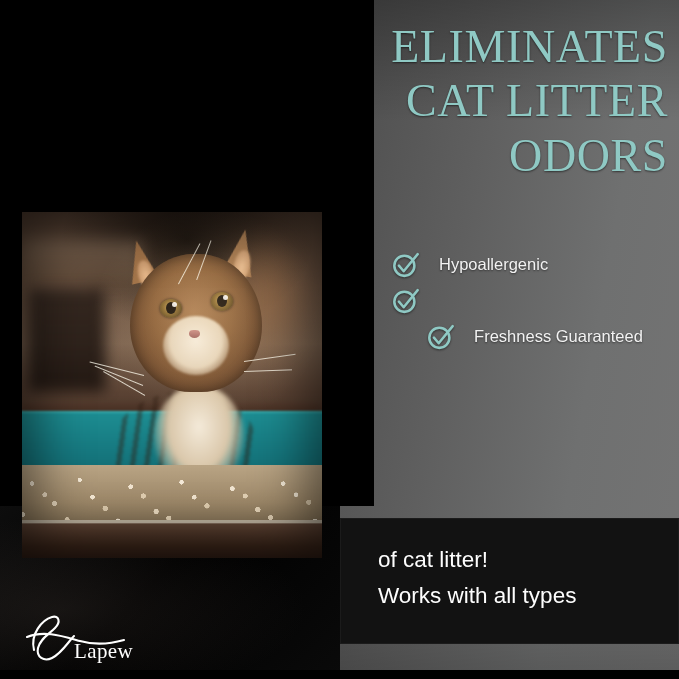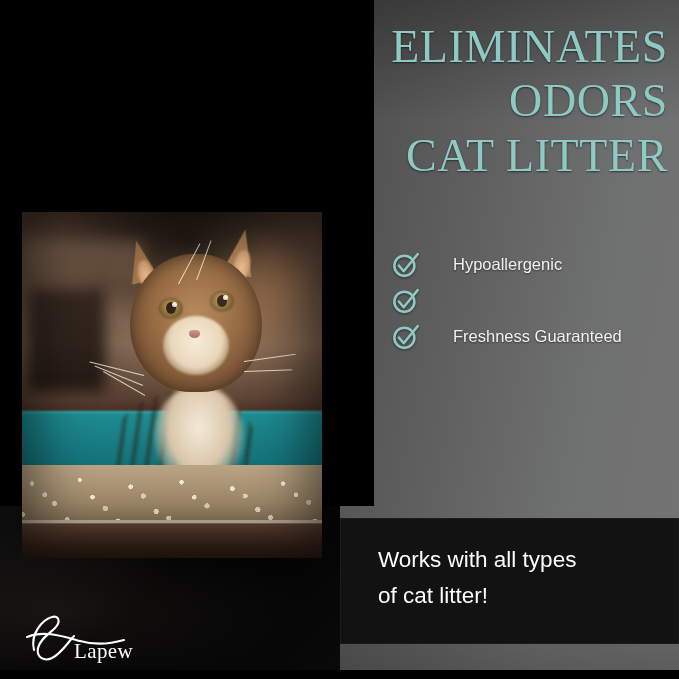--- a/index.html
+++ b/index.html
@@ -186,26 +186,26 @@
     font-family:"Liberation Serif",serif;
     font-size:46px;line-height:1.18;letter-spacing:.6px;
     color:#8fc9c4;
     text-shadow:0 1px 2px rgba(0,0,0,.55);
   }
   .headline div{white-space:nowrap;}
 
   
   .benefits{position:absolute;left:392px;top:252px;width:286px;}
   .benefit{display:flex;align-items:flex-start;margin-bottom:9px;}
-  .benefit:last-child{margin-bottom:0;}
+  .benefit:last-child{margin-bottom:0;justify-content:center;}
   .chk{position:relative;width:28px;height:28px;flex:0 0 28px;margin-top:-1px;}
   .chk svg{display:block;width:28px;height:28px;overflow:visible;
            filter:drop-shadow(0 1px 1px rgba(0,0,0,.5));}
   .btext{
-    margin-left:33px;color:#f2f2f2;font-size:16.5px;line-height:1.55;
+    margin-left:19px;color:#f2f2f2;font-size:16.5px;line-height:1.55;
     font-family:"Liberation Sans",sans-serif;
     text-shadow:0 1px 2px rgba(0,0,0,.5);
   }
 
   
   .cta-box{
     position:absolute;left:340px;top:518px;width:339px;height:126px;
     background:#121212;
     box-shadow:0 0 0 1px rgba(255,255,255,.04) inset;
   }
@@ -274,22 +274,22 @@
     <div class="whisk" style="left:49%;top:8%;width:42px;transform:rotate(-70deg);"></div>
 
     <div class="kit-glow"></div>
     <div class="ph-litter"></div>
     <div class="ph-trayfront"></div>
     <div class="ph-vig"></div>
   </div>
 
   <div class="headline">
     <div>ELIMINATES</div>
+    <div>CAT LITTER</div>
     <div>ODORS</div>
-    <div>CAT LITTER</div>
   </div>
 
   <div class="benefits">
 
     <div class="benefit">
       <span class="chk">
         <svg viewBox="0 0 34 34">
           <circle cx="15" cy="18" r="12.2" fill="none" stroke="#8fc9c4" stroke-width="3.1"></circle>
           <path d="M8.4 17.8 L14.2 24.6 L31.2 3.8" fill="none" stroke="#8fc9c4" stroke-width="3.1" stroke-linecap="round" stroke-linejoin="round"></path>
         </svg>
@@ -314,22 +314,22 @@
           <path d="M8.4 17.8 L14.2 24.6 L31.2 3.8" fill="none" stroke="#8fc9c4" stroke-width="3.1" stroke-linecap="round" stroke-linejoin="round"></path>
         </svg>
       </span>
       <span class="btext">Freshness Guaranteed</span>
     </div>
 
   </div>
 
   <div class="cta-box">
     <div class="cta-text">
+      <div>of cat litter!</div>
       <div>Works with all types</div>
-      <div>of cat litter!</div>
     </div>
   </div>
 
   <div class="logo">
     <svg viewBox="0 0 140 62">
       <path d="M12 44 C8 28 20 14 30 11 C37 9 39 16 33 22 C27 28 18 33 16 42 C14 51 22 56 30 52 C40 47 46 36 52 30" fill="none" stroke="#ffffff" stroke-width="2.1" stroke-linecap="round"></path>
       <path d="M5 31 C22 24 40 30 58 35 C72 39 88 38 102 34" fill="none" stroke="#ffffff" stroke-width="2.1" stroke-linecap="round"></path>
     </svg>
     <div class="logo-word">Lapew</div>
   </div>

